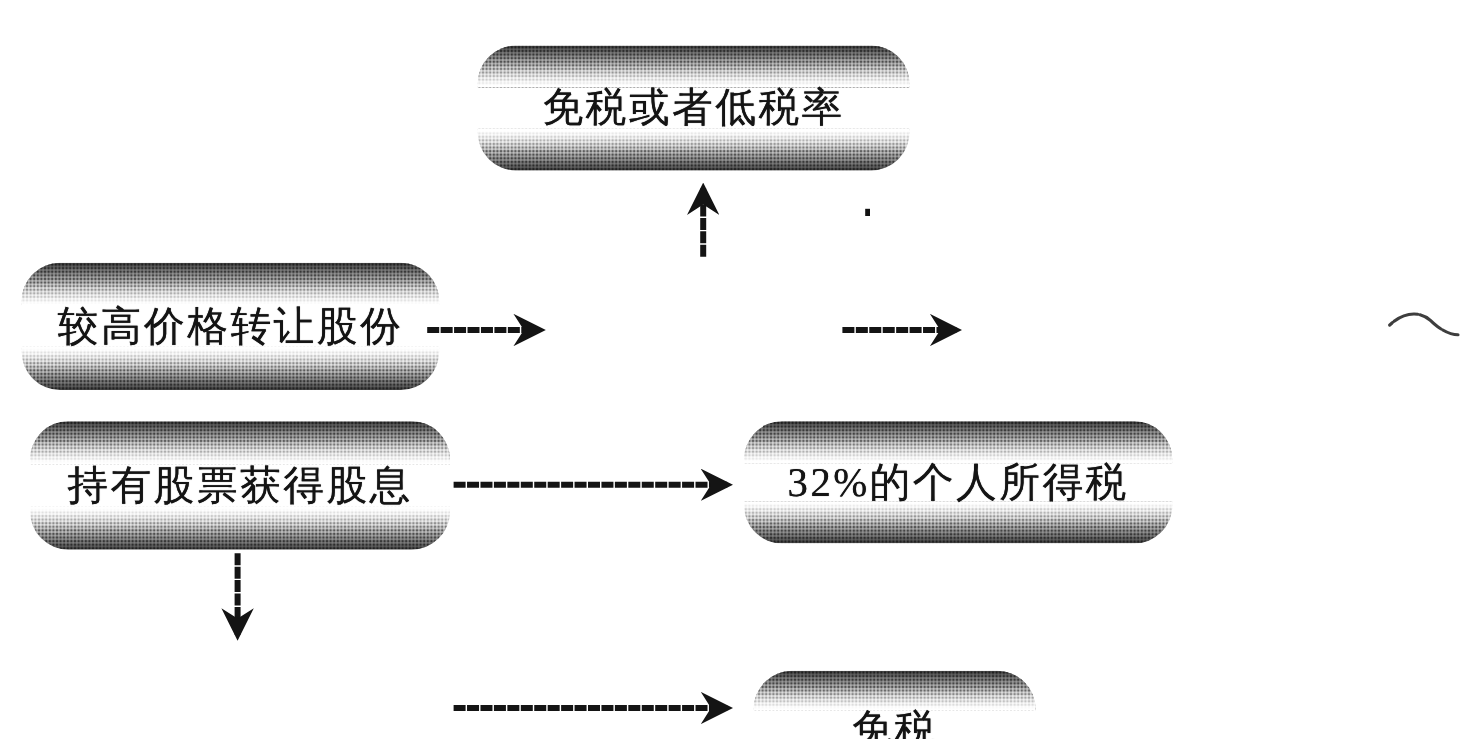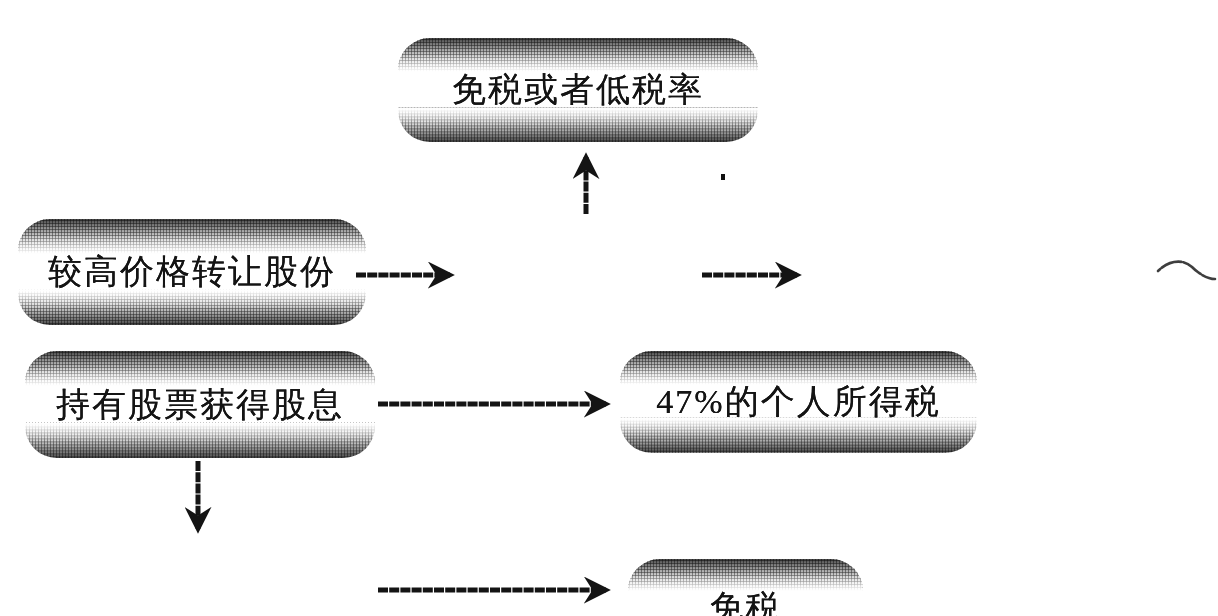--- a/index.html
+++ b/index.html
@@ -85,21 +85,21 @@
     <span class="label">较高价格转让股份</span>
   </div>
 
 
 
   <div class="node n-r2-left">
     <span class="label">持有股票获得股息</span>
   </div>
 
   <div class="node n-r2-right">
-    <span class="label">47%的个人所得税</span>
+    <span class="label">32%的个人所得税</span>
   </div>
 
 
   <div class="node n-r3-right">
     <span class="label">免税</span>
   </div>
 
   <svg class="arrow-layer" viewBox="0 0 1218 616" xmlns="http://www.w3.org/2000/svg">
     <defs>
       <marker id="head" viewBox="0 0 10 10" refX="8.2" refY="5" markerWidth="27" markerHeight="27" orient="auto" markerUnits="userSpaceOnUse">

